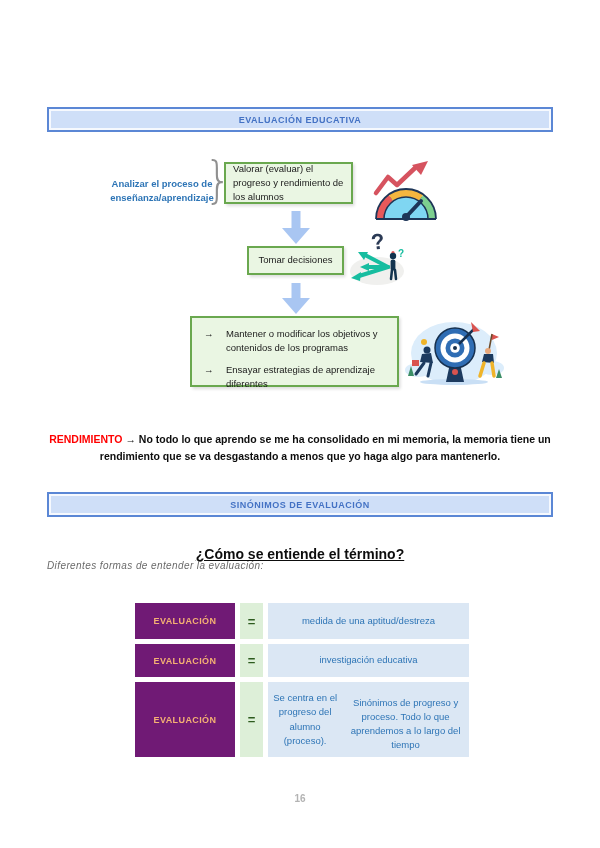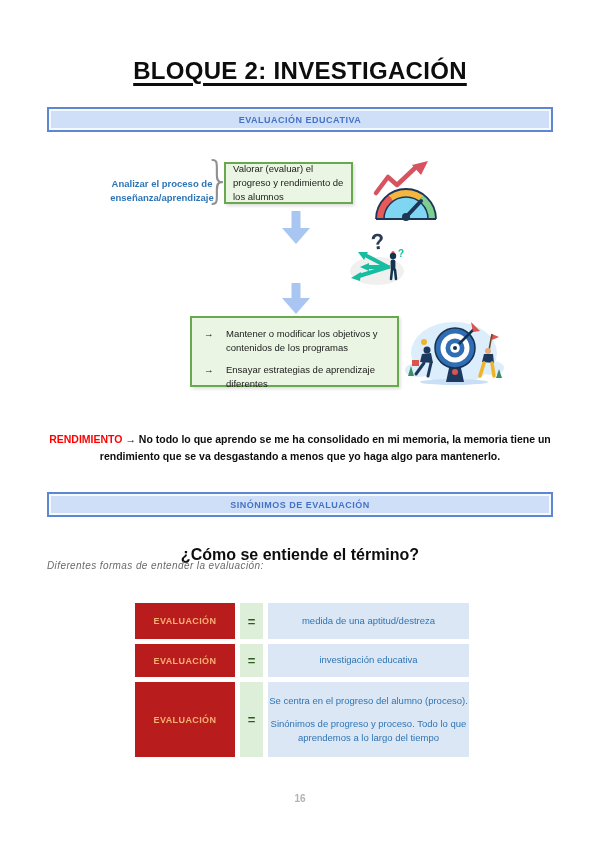--- a/index.html
+++ b/index.html
@@ -56,54 +56,51 @@
   #icon-target   { left:402px; top:316px; width:105px; height:78px; }
   
   .note {
     position:absolute; left:40px; top:431px; width:520px; text-align:center;
     font-size:10.5px; font-weight:bold; line-height:1.6; color:#0d0d0d;
   }
   .note .term { color:#ff0000;text-align:center; }
   
   .question {
     position:absolute; top:546px; left:0; width:100%; text-align:center;
-    font-weight:bold; font-size:16px; color:#0d0d0d;
+    font-weight:bold; font-size:14px; color:#0d0d0d;text-decoration:underline;
   }
   .intro {
     position:absolute; left:47px; top:560px; font-style:italic;
     font-size:10px; color:#6a6a6a; letter-spacing:.4px;
   }
   .eq-table {
     position:absolute; left:135px; top:603px;
     display:grid; grid-template-columns:100px 23px 201px;
     grid-template-rows:36px 33px 75px; gap:5px;
   }
   .cell {
     display:flex; align-items:center; justify-content:center;
     text-align:center; box-sizing:border-box;
   }
-  .cell-term { background:#b91c1c; color:#f5b173; font-weight:bold; font-size:9px; letter-spacing:.4px; }
+  .cell-term { background:#701a75; color:#f5b173; font-weight:bold; font-size:9px; letter-spacing:.4px; }
   .cell-eq   { background:#ddefd8; color:#2d5b1e; font-weight:bold; font-size:13px; }
   .cell-def  { background:#dbe7f4; color:#2e75b6; font-size:9.5px; line-height:1.5; padding:4px 0; }
-  .cell-def.multi { flex-direction:column; justify-content:center; }
+  .cell-def.multi { justify-content:center; }
   .cell-def.multi .p2 { margin-top:9px; }
   
   .page-number {
     position:absolute; top:793px; left:0; width:100%; text-align:center;
     color:#b3b3b3; font-size:10px; font-weight:bold;
   }
 </style>
 </head>
 <body>
 
 <div class="page">
 
-  <div class="title">
-    <span>BLOQUE 2: INVESTIGACIÓN</span>
-  </div>
 
   <div class="section-header" id="header1">
     <span>EVALUACIÓN EDUCATIVA</span>
   </div>
 
   <div class="side-label">Analizar el proceso de enseñanza/aprendizaje</div>
   <div class="brace">}</div>
 
   <div class="green-box" id="box1">
     <span>Valorar (evaluar) el progreso y rendimiento de los alumnos</span>
@@ -125,20 +122,23 @@
     </svg>
   </div>
 
   <div class="flow-arrow" id="arrow1">
     <svg viewBox="0 0 28 33" width="28" height="33">
       <rect x="9.5" y="0" width="9" height="18" fill="#a9c6f2"></rect>
       <polygon points="0,17 28,17 14,33" fill="#a9c6f2"></polygon>
     </svg>
   </div>
 
+  <div class="green-box" id="box2">
+    <span>Tomar decisiones</span>
+  </div>
 
   <div class="icon" id="icon-decision">
     <svg viewBox="0 0 64 64" width="64" height="64">
       <ellipse cx="30" cy="42" rx="27" ry="14" fill="#f0f0ee"></ellipse>
       <line x1="41" y1="38" x2="12" y2="47" stroke="#17bda0" stroke-width="4" stroke-linecap="round"></line>
       <polygon points="4,49 14,43 13,52" fill="#17bda0"></polygon>
       <line x1="41" y1="38" x2="18" y2="26" stroke="#17bda0" stroke-width="4" stroke-linecap="round"></line>
       <polygon points="11,23 21,23 17,31" fill="#17bda0"></polygon>
       <line x1="41" y1="38" x2="22" y2="38" stroke="#17bda0" stroke-width="4" stroke-linecap="round"></line>
       <polygon points="13,38 22,34 22,42" fill="#17bda0"></polygon>

